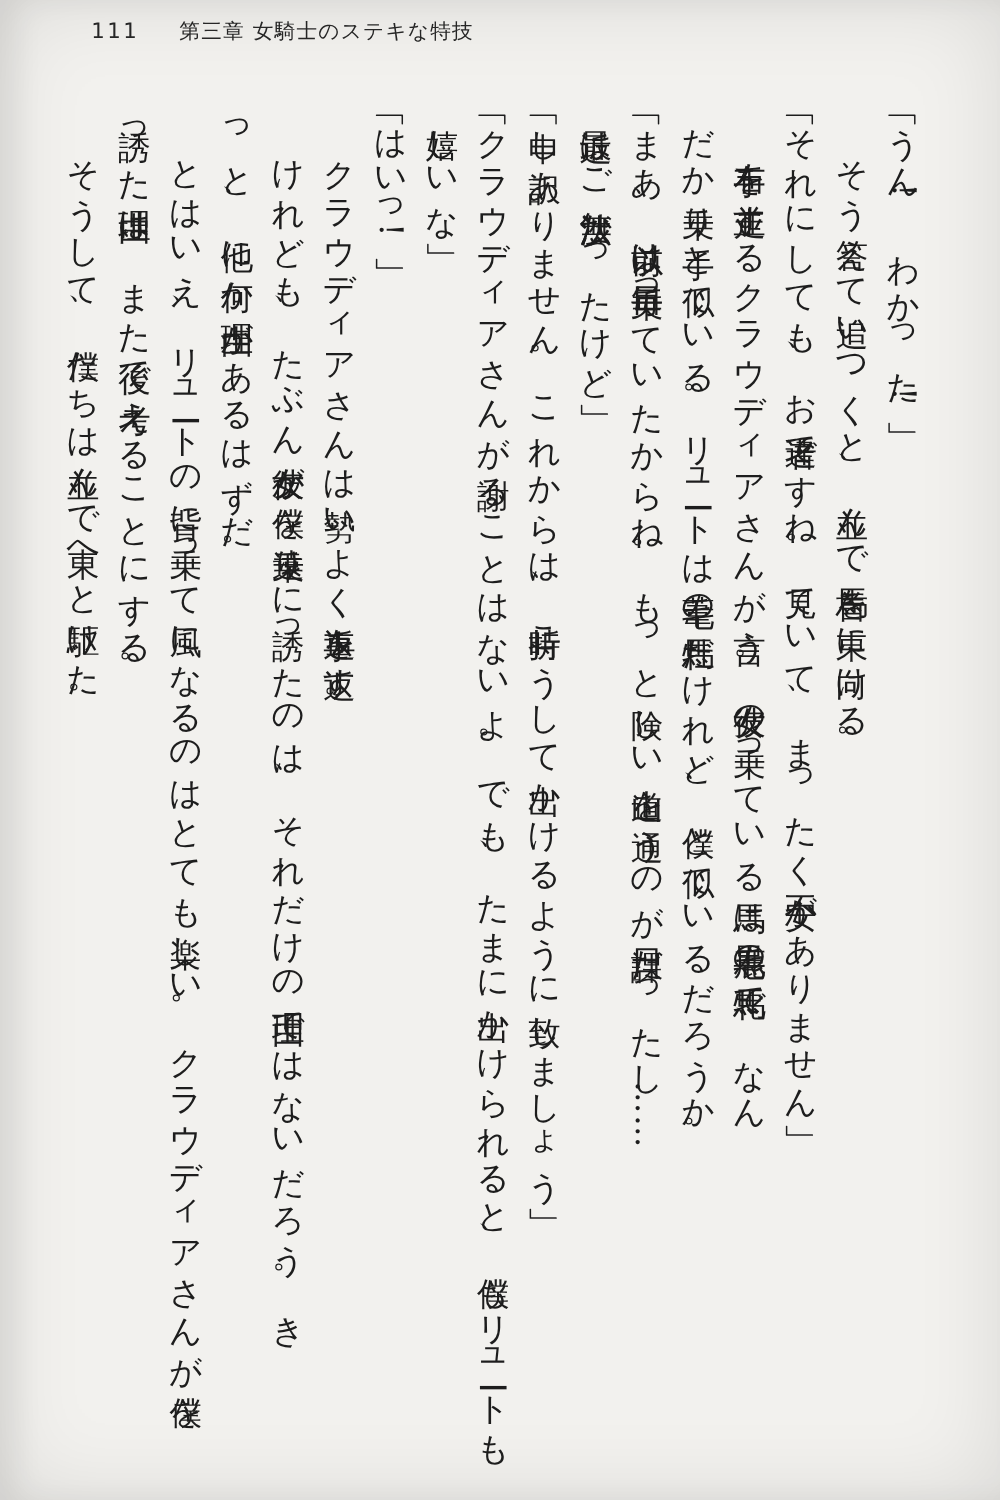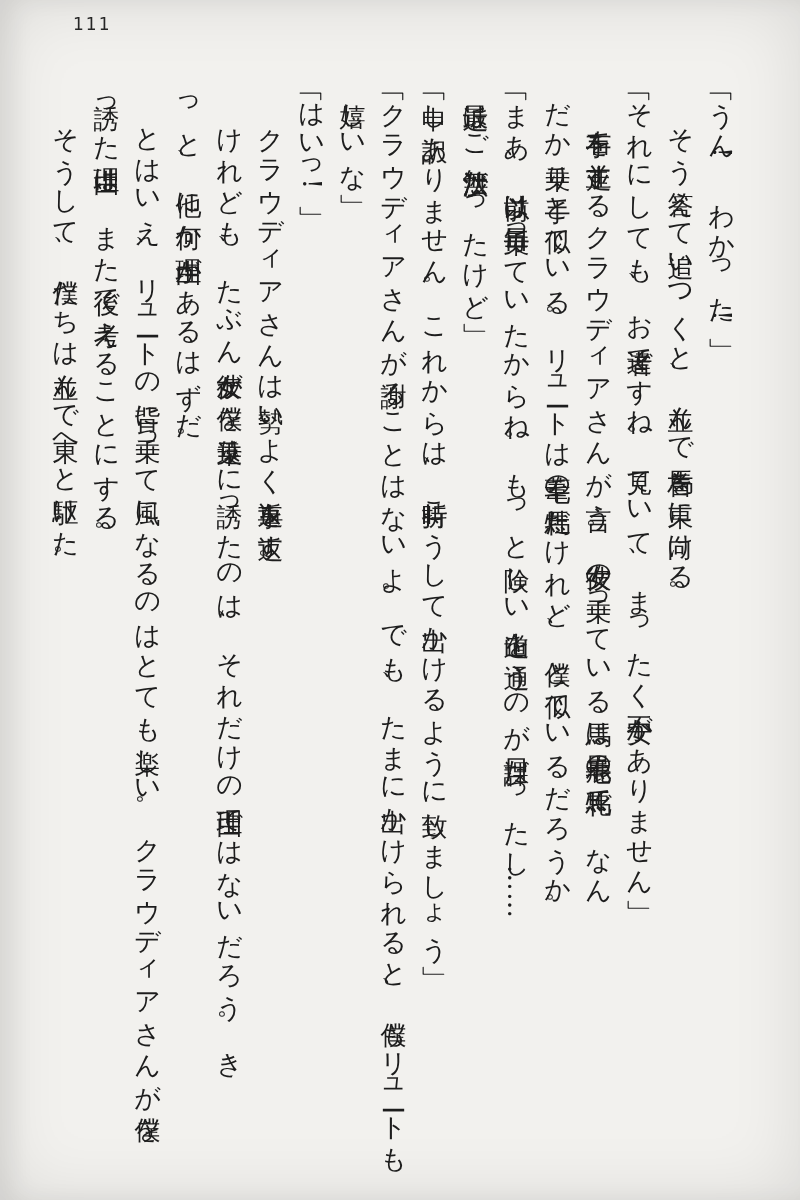--- a/index.html
+++ b/index.html
@@ -62,20 +62,21 @@
     text-indent: 1em;       
   }
 </style>
 </head>
 <body>
 
 <div class="scan-vignette"></div>
 
 <header class="running-head">
   <span class="page-number">111</span>
+  <span class="chapter-title">第三章 女騎士のステキな特技</span>
 </header>
 
 <main class="body-text">
     <div class="tline">「うん!　わかった!」</div>
     <div class="tline indent">そう答えて追いつくと、並んで馬首を東に向ける。</div>
     <div class="tline">「それにしても、お達者ですね。見ていて、まったく不安がありません」</div>
     <div class="tline indent">右手を並走するクラウディアさんが言う。彼女の乗っている馬は黒鹿毛の牝馬で、なん</div>
     <div class="tline">だか乗り手と似ている。リュートは葦毛の牡馬だけれど、僕と似ているだろうか。</div>
     <div class="tline">「まあ、以前は毎日乗っていたからね。もっと険しい山道を通うのが日課だったし……</div>
     <div class="tline">最近はご無沙汰だったけど」</div>

